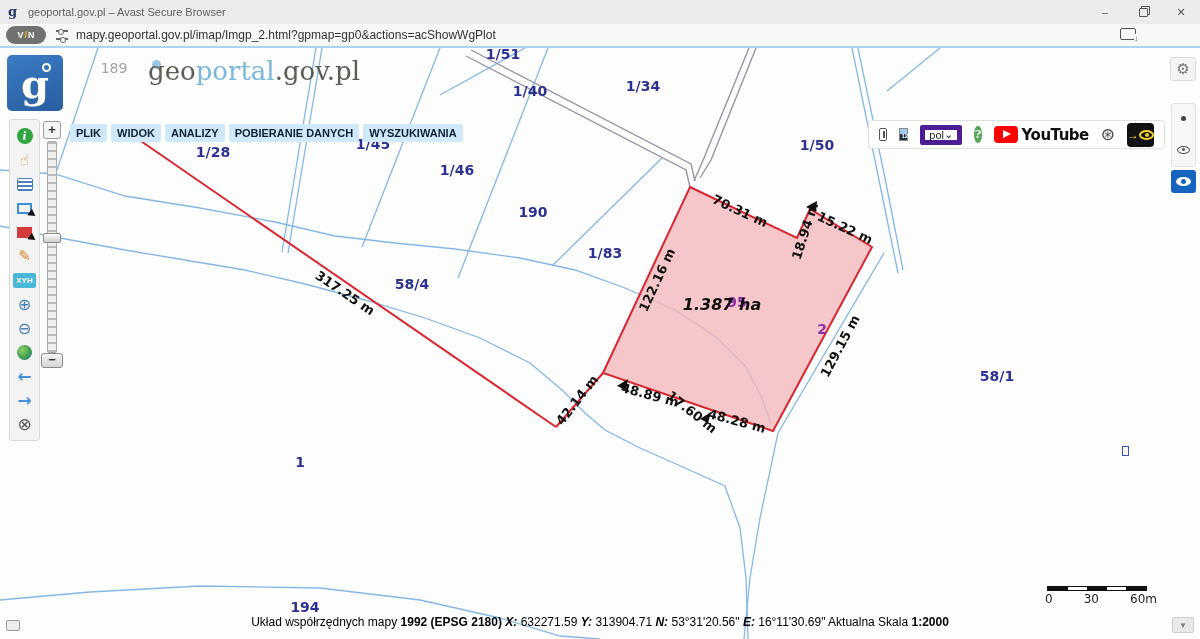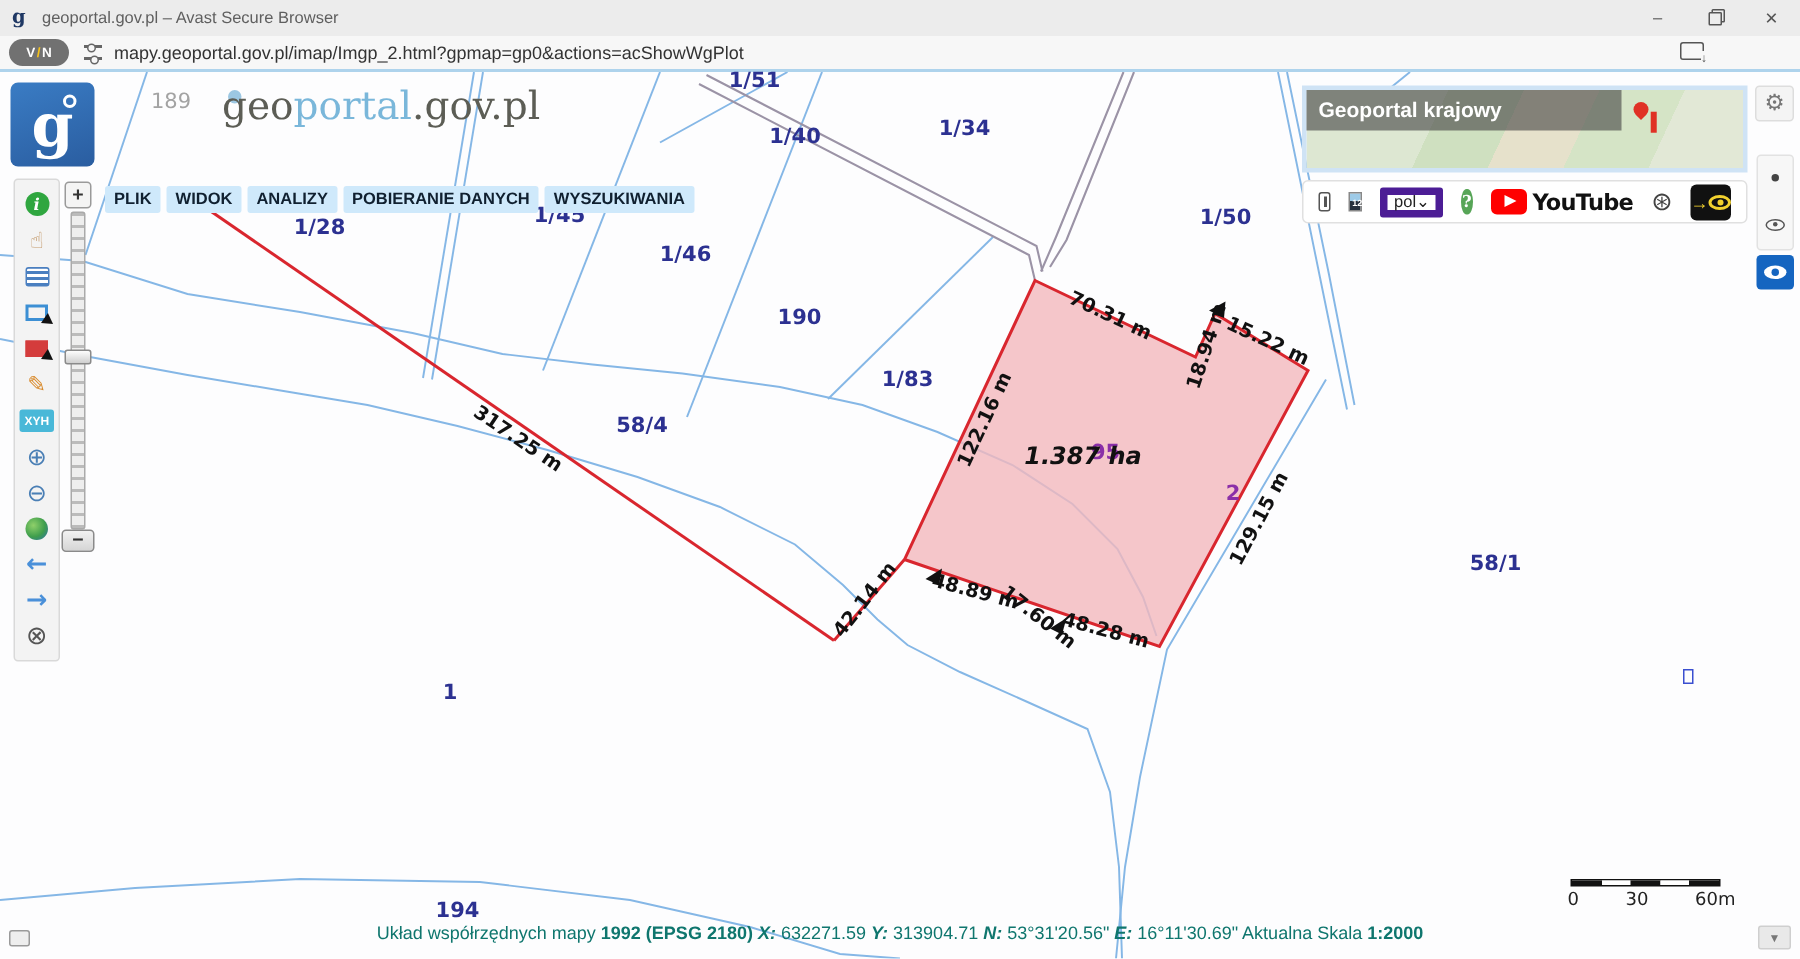--- a/index.html
+++ b/index.html
@@ -95,21 +95,21 @@
   .yt-play { width:24px; height:17px; background:#f00; border-radius:4px; position:relative; }
   .yt-play::after { content:""; position:absolute; left:9px; top:4px; border-left:8px solid #fff; border-top:4.5px solid transparent; border-bottom:4.5px solid transparent; }
   .yt-label { font:bold 15px "DejaVu Sans",sans-serif; color:#111; letter-spacing:-0.5px; }
   .wheel-icon { color:#444; font-size:17px; }
   .contrast-box { width:48px; height:24px; background:#111; border-radius:4px; display:flex; align-items:center; justify-content:space-evenly; }
   .contrast-arrow { color:#f2d12e; font-weight:bold; font-size:12px; }
   .eye-yellow { width:15px; height:10px; border:2px solid #f2d12e; border-radius:50%; position:relative; background:#111; }
   .eye-yellow::after { content:""; position:absolute; left:3.5px; top:1.5px; width:4px; height:4px; border-radius:50%; background:#f2d12e; }
 
   
-  .statusbar { position:absolute; left:0; top:567px; width:1200px; text-align:center; font-size:12px; color:#0f766e; }
+  .statusbar { position:absolute; left:0; top:567px; width:1200px; text-align:center; font-size:12px; color:#000000; }
   .st-n { font-weight:normal; } .st-b { font-weight:bold; } .st-bi { font-weight:bold; font-style:italic; }
   .scalebar { position:absolute; left:1045px; top:538px; width:112px; }
   .sb-bar { display:flex; width:100px; height:5px; border:1.5px solid #111; margin-left:2px; }
   .sb-bar i { flex:1; } .sb-bar i:nth-child(odd){background:#111;} .sb-bar i:nth-child(even){background:#fff;}
   .sb-ticks { display:flex; justify-content:space-between; font:12px "DejaVu Sans",sans-serif; color:#222; margin-top:1px; }
   .collapse-btn { position:absolute; left:1172px; top:569px; width:22px; height:16px; background:#e9e9e9; border:1px solid #cfcfcf; border-radius:2px; color:#777; font-size:8px; text-align:center; line-height:15px; }
   .corner-icon { position:absolute; left:6px; top:572px; width:14px; height:11px; border:1.5px solid #9a9a9a; border-radius:2px; background:#eee; }
   .map-symbol { position:absolute; left:1122px; top:398px; width:7px; height:10px; border:1px solid #3a4fd0; font:5px "DejaVu Sans",sans-serif; color:#3a4fd0; text-align:center; }
 </style>
 </head>
@@ -187,21 +187,21 @@
       <div class="map-label g" style="left: 114px; top: 20px; transform: translate(-50%, -50%) rotate(0deg);">189</div>
       <div class="map-label p" style="left: 503px; top: 6px; transform: translate(-50%, -50%) rotate(0deg);">1/51</div>
       <div class="map-label p" style="left: 530px; top: 43px; transform: translate(-50%, -50%) rotate(0deg);">1/40</div>
       <div class="map-label p" style="left: 643px; top: 38px; transform: translate(-50%, -50%) rotate(0deg);">1/34</div>
       <div class="map-label p" style="left: 817px; top: 97px; transform: translate(-50%, -50%) rotate(0deg);">1/50</div>
       <div class="map-label p" style="left: 213px; top: 104px; transform: translate(-50%, -50%) rotate(0deg);">1/28</div>
       <div class="map-label p" style="left: 373px; top: 96px; transform: translate(-50%, -50%) rotate(0deg);">1/45</div>
       <div class="map-label p" style="left: 457px; top: 122px; transform: translate(-50%, -50%) rotate(0deg);">1/46</div>
       <div class="map-label p" style="left: 533px; top: 164px; transform: translate(-50%, -50%) rotate(0deg);">190</div>
       <div class="map-label p" style="left: 605px; top: 205px; transform: translate(-50%, -50%) rotate(0deg);">1/83</div>
-      <div class="map-label p" style="left: 412px; top: 236px; transform: translate(-50%, -50%) rotate(0deg); margin-left: 16px;">58/4</div>
+      <div class="map-label p" style="left: 412px; top: 236px; transform: translate(-50%, -50%) rotate(0deg);">58/4</div>
       <div class="map-label p" style="left: 997px; top: 328px; transform: translate(-50%, -50%) rotate(0deg);">58/1</div>
       <div class="map-label p" style="left: 300px; top: 414px; transform: translate(-50%, -50%) rotate(0deg);">1</div>
       <div class="map-label p" style="left: 305px; top: 559px; transform: translate(-50%, -50%) rotate(0deg);">194</div>
       <div class="map-label pp" style="left: 737px; top: 254px; transform: translate(-50%, -50%) rotate(0deg);">95</div>
       <div class="map-label pp" style="left: 822px; top: 281px; transform: translate(-50%, -50%) rotate(0deg);">2</div>
       <div class="map-label a" style="left: 722px; top: 256px; transform: translate(-50%, -50%) rotate(0deg);">1.387 ha</div>
       <div class="map-label m" style="left: 345px; top: 245px; transform: translate(-50%, -50%) rotate(34deg);">317.25 m</div>
       <div class="map-label m" style="left: 657px; top: 232px; transform: translate(-50%, -50%) rotate(-65deg);">122.16 m</div>
       <div class="map-label m" style="left: 740px; top: 163px; transform: translate(-50%, -50%) rotate(25deg);">70.31 m</div>
       <div class="map-label m" style="left: 805px; top: 183px; transform: translate(-50%, -50%) rotate(-72deg);">18.94 m</div>
@@ -269,24 +269,20 @@
       </div>
     </div>
 
   <div class="zoom-slider">
     <div class="zs-plus">+</div>
     <div class="zs-track"></div>
     <div class="zs-handle"></div>
     <div class="zs-minus">−</div>
   </div>
 
-  <div class="overview">
-    <div class="overview-banner">Geoportal krajowy</div>
-    <div class="ov-marker"></div>
-  </div>
   <div class="gear-btn">⚙</div>
   <div class="right-panel">
     <span class="dot-icon"></span>
     <span class="eye-small"></span>
   </div>
   <div class="blue-eye-btn">
       <span class="eye-white"></span>
     </div>
 
   <div class="icon-bar">

